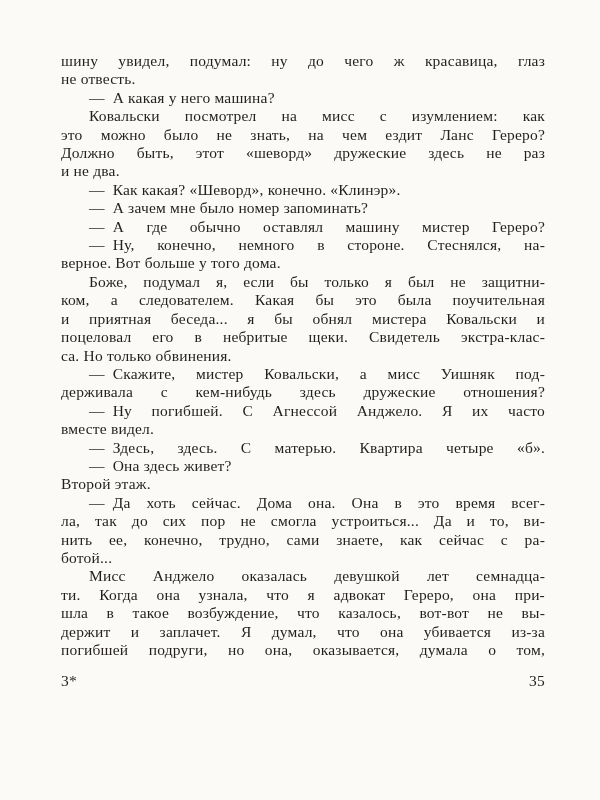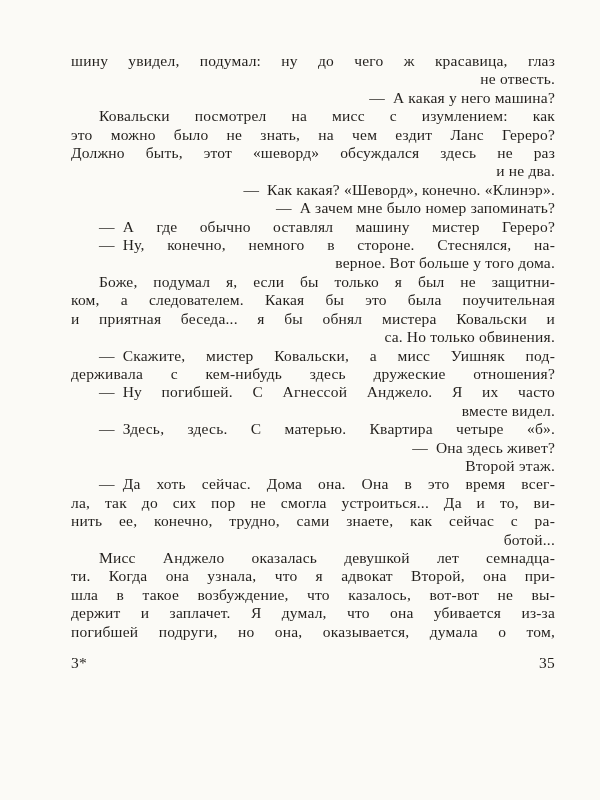--- a/index.html
+++ b/index.html
@@ -14,30 +14,30 @@
     font-family: "Liberation Serif", "DejaVu Serif", serif;
   }
   .book-page {
     position: relative;
     width: 600px;
     height: 800px;
     background: #fbfaf6;
   }
   .text-block {
     position: absolute;
-    left: 71px;
+    left: 61px;
     top: 52px;
     width: 484px;
     color: #221f1c;
     font-size: 15.5px;
     line-height: 18.4px;
     letter-spacing: 0.2px;
   }
   .line {
-    text-align: right;
+    text-align: left;
     white-space: normal;
   }
   .line.just {
     text-align: justify;
     text-align-last: justify;
   }
   .line.indent {
     padding-left: 28px;
   }
   
@@ -57,44 +57,45 @@
 <body style="background: rgb(251, 250, 246);">
 
 <div class="book-page">
   <div class="text-block" style="color: rgb(34, 31, 28);">
 
     <div class="line just">шину увидел, подумал: ну до чего ж красавица, глаз</div>
       <div class="line">не отвесть.</div>
       <div class="line indent">— А какая у него машина?</div>
       <div class="line indent just">Ковальски посмотрел на мисс с изумлением: как</div>
       <div class="line just">это можно было не знать, на чем ездит Ланс Гереро?</div>
-      <div class="line just">Должно быть, этот «шеворд» обсуждался здесь не раз</div>
+      <div class="line just">Должно быть, этот «шеворд» дружеские здесь не раз</div>
       <div class="line">и не два.</div>
       <div class="line indent">— Как какая? «Шеворд», конечно. «Клинэр».</div>
       <div class="line indent">— А зачем мне было номер запоминать?</div>
       <div class="line indent just">— А где обычно оставлял машину мистер Гереро?</div>
       <div class="line indent just">— Ну, конечно, немного в стороне. Стеснялся, на-</div>
       <div class="line">верное. Вот больше у того дома.</div>
       <div class="line indent just">Боже, подумал я, если бы только я был не защитни-</div>
       <div class="line just">ком, а следователем. Какая бы это была поучительная</div>
       <div class="line just">и приятная беседа... я бы обнял мистера Ковальски и</div>
+      <div class="line just">поцеловал его в небритые щеки. Свидетель экстра-клас-</div>
       <div class="line">са. Но только обвинения.</div>
       <div class="line indent just">— Скажите, мистер Ковальски, а мисс Уишняк под-</div>
       <div class="line just">держивала с кем-нибудь здесь дружеские отношения?</div>
       <div class="line indent just">— Ну погибшей. С Агнессой Анджело. Я их часто</div>
       <div class="line">вместе видел.</div>
       <div class="line indent just">— Здесь, здесь. С матерью. Квартира четыре «б».</div>
       <div class="line indent">— Она здесь живет?</div>
       <div class="line">Второй этаж.</div>
       <div class="line indent just">— Да хоть сейчас. Дома она. Она в это время всег-</div>
       <div class="line just">ла, так до сих пор не смогла устроиться... Да и то, ви-</div>
       <div class="line just">нить ее, конечно, трудно, сами знаете, как сейчас с ра-</div>
       <div class="line">ботой...</div>
       <div class="line indent just">Мисс Анджело оказалась девушкой лет семнадца-</div>
-      <div class="line just">ти. Когда она узнала, что я адвокат Второй, она при-</div>
+      <div class="line just">ти. Когда она узнала, что я адвокат Гереро, она при-</div>
       <div class="line just">шла в такое возбуждение, что казалось, вот-вот не вы-</div>
       <div class="line just">держит и заплачет. Я думал, что она убивается из-за</div>
       <div class="line just">погибшей подруги, но она, оказывается, думала о том,</div>
       <div class="page-footer">
       <span>3*</span>
       <span>35</span>
     </div>
   </div>
 </div>
 

